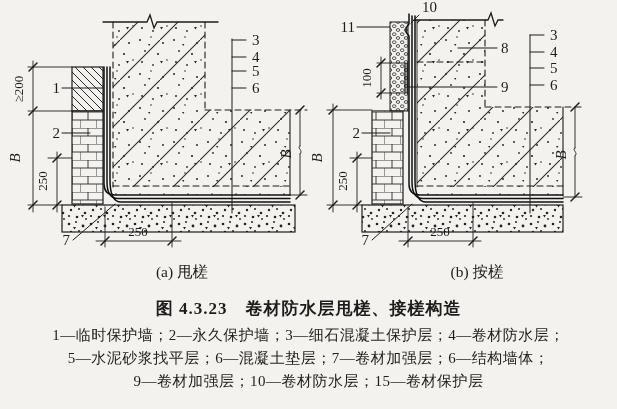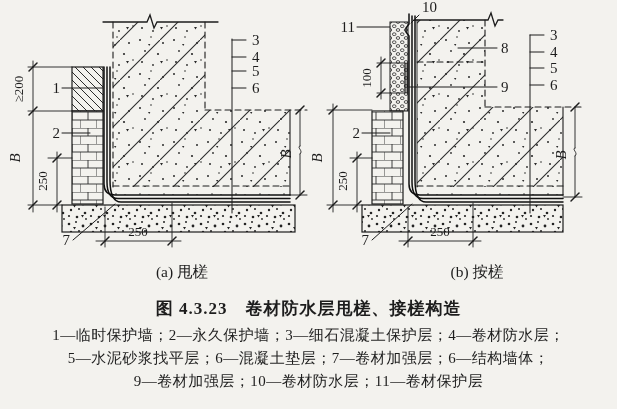--- a/index.html
+++ b/index.html
@@ -317,16 +317,16 @@
 
     <text class="cap" x="477" y="277" text-anchor="middle">(b) 按槎</text>
   </g>
 </svg>
 
 <div class="figure-title">图 4.3.23　卷材防水层甩槎、接槎构造</div>
 
 <div class="legend">
   <div>1—临时保护墙；2—永久保护墙；3—细石混凝土保护层；4—卷材防水层；</div>
   <div>5—水泥砂浆找平层；6—混凝土垫层；7—卷材加强层；6—结构墙体；</div>
-  <div>9—卷材加强层；10—卷材防水层；11—卷材保护层</div>
+  <div>9—卷材加强层；10—卷材防水层；15—卷材保护层</div>
 </div>
 
 </div>
 
 </body></html>

